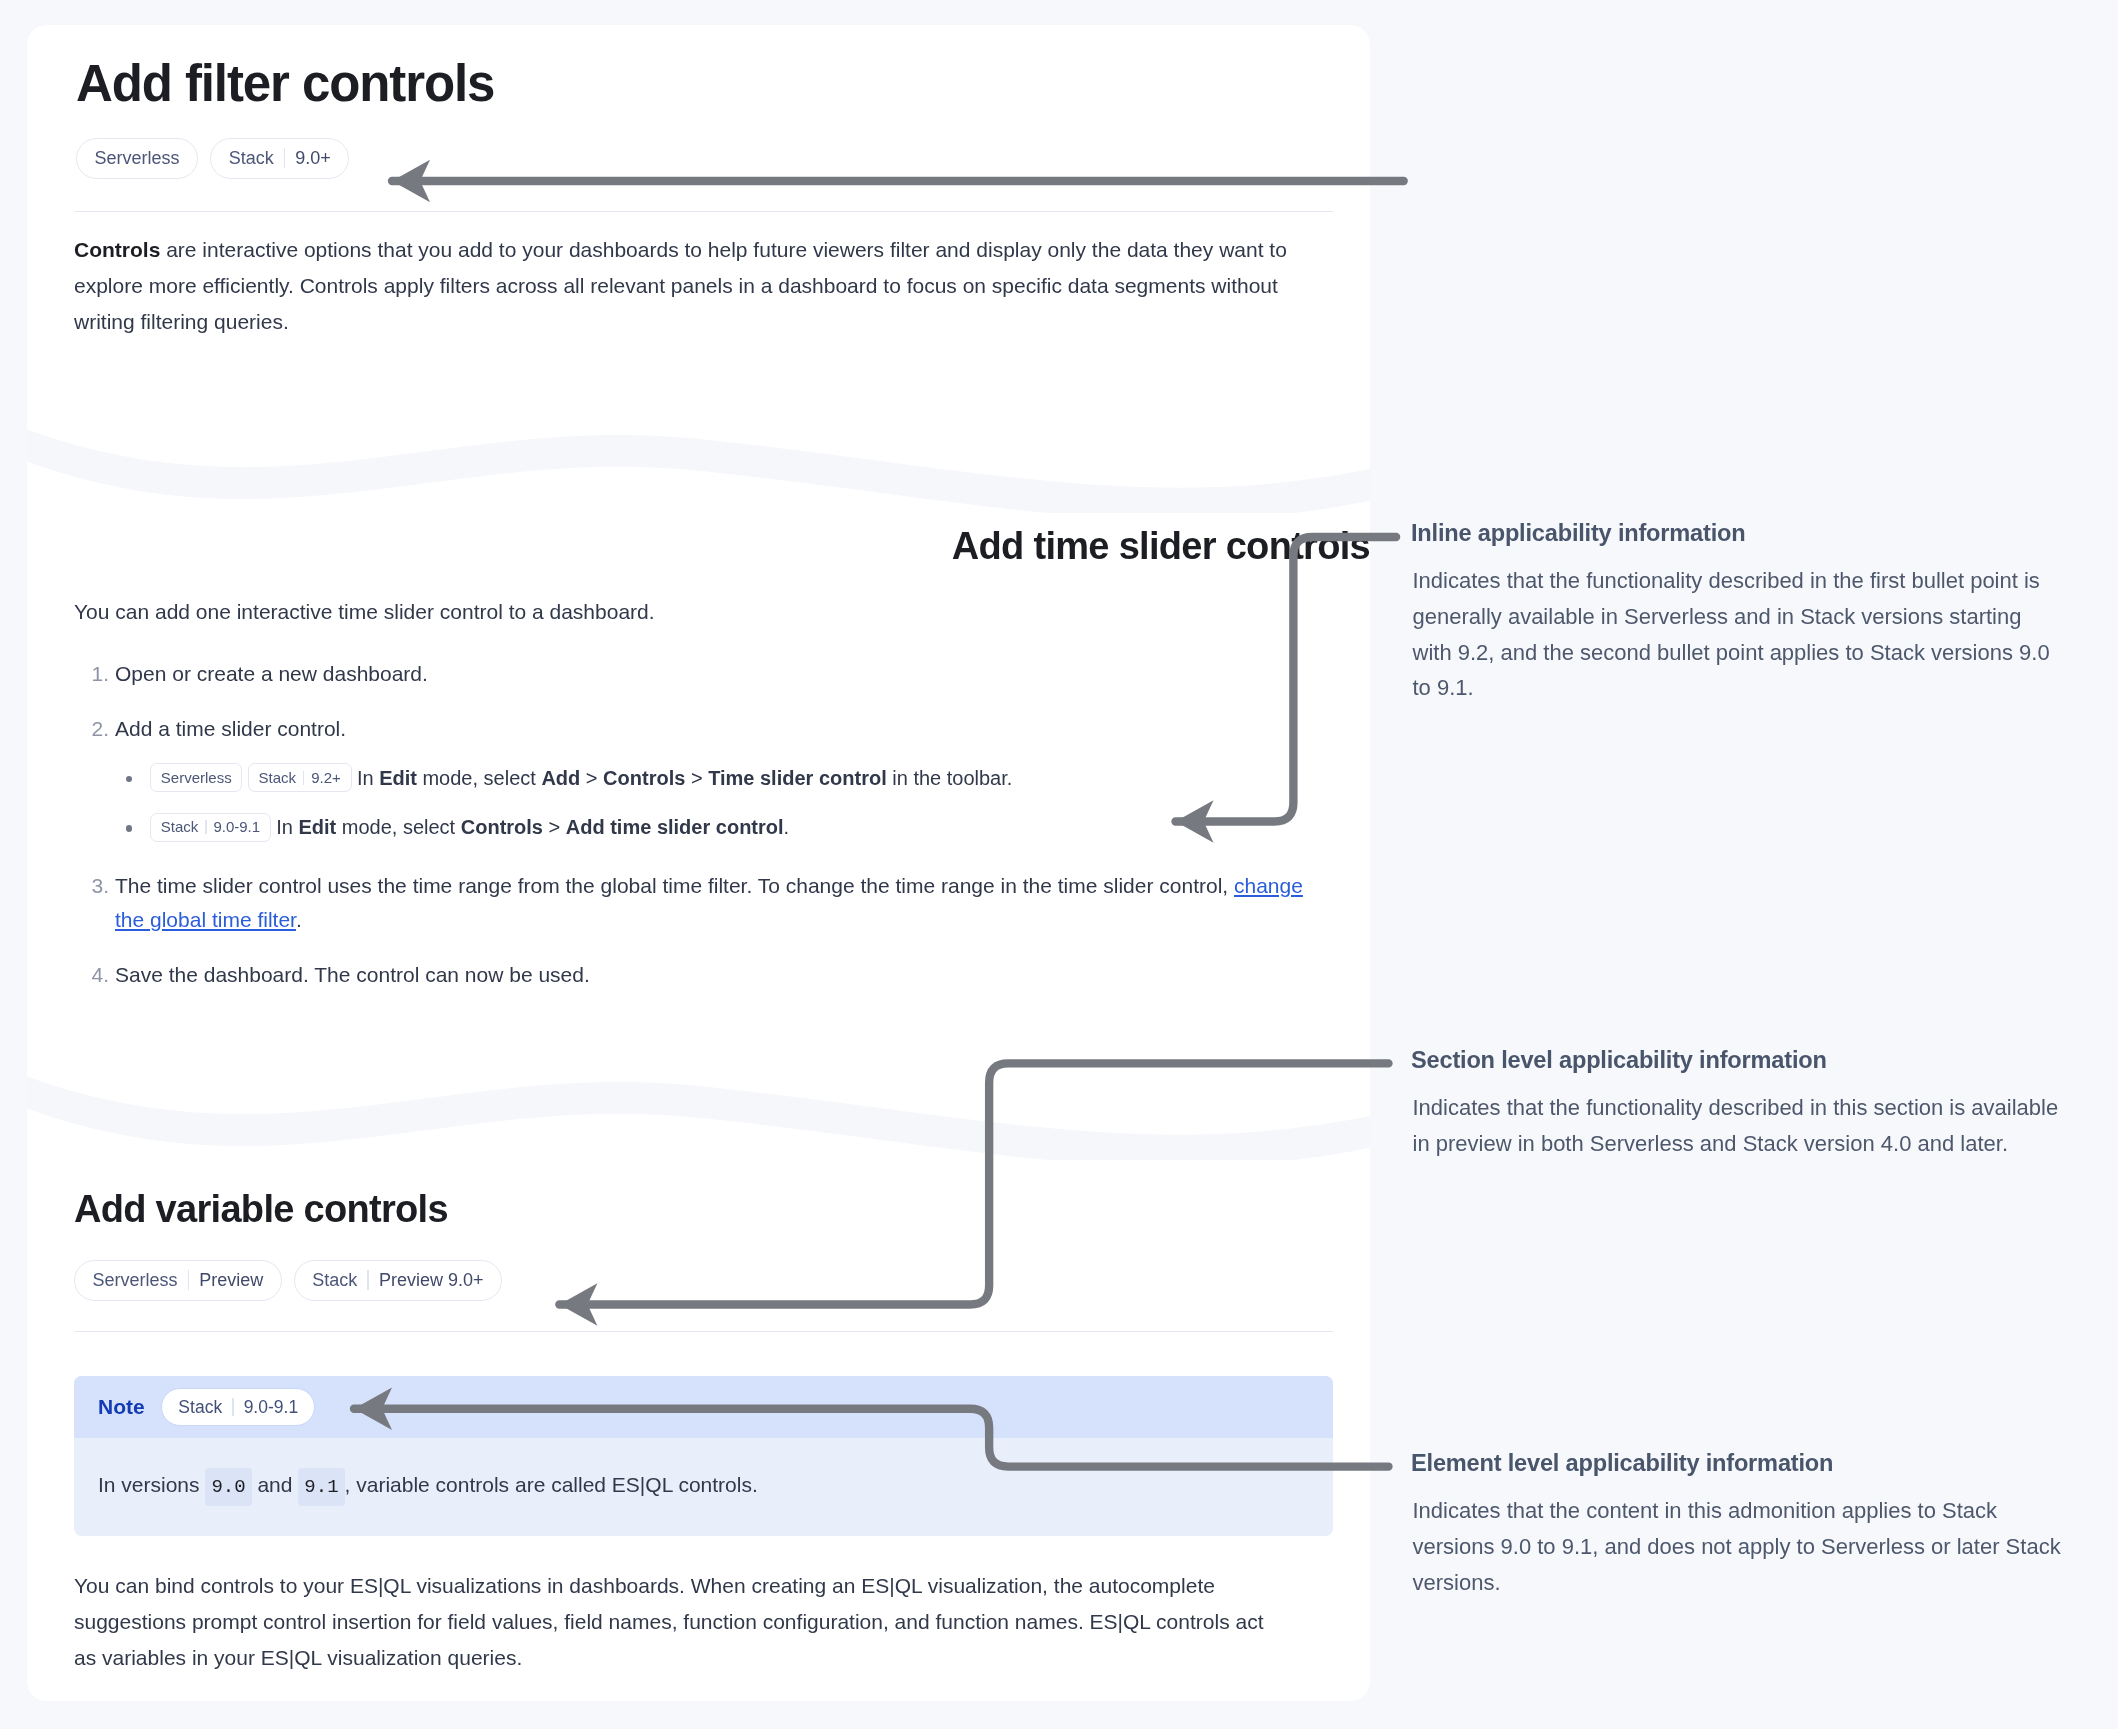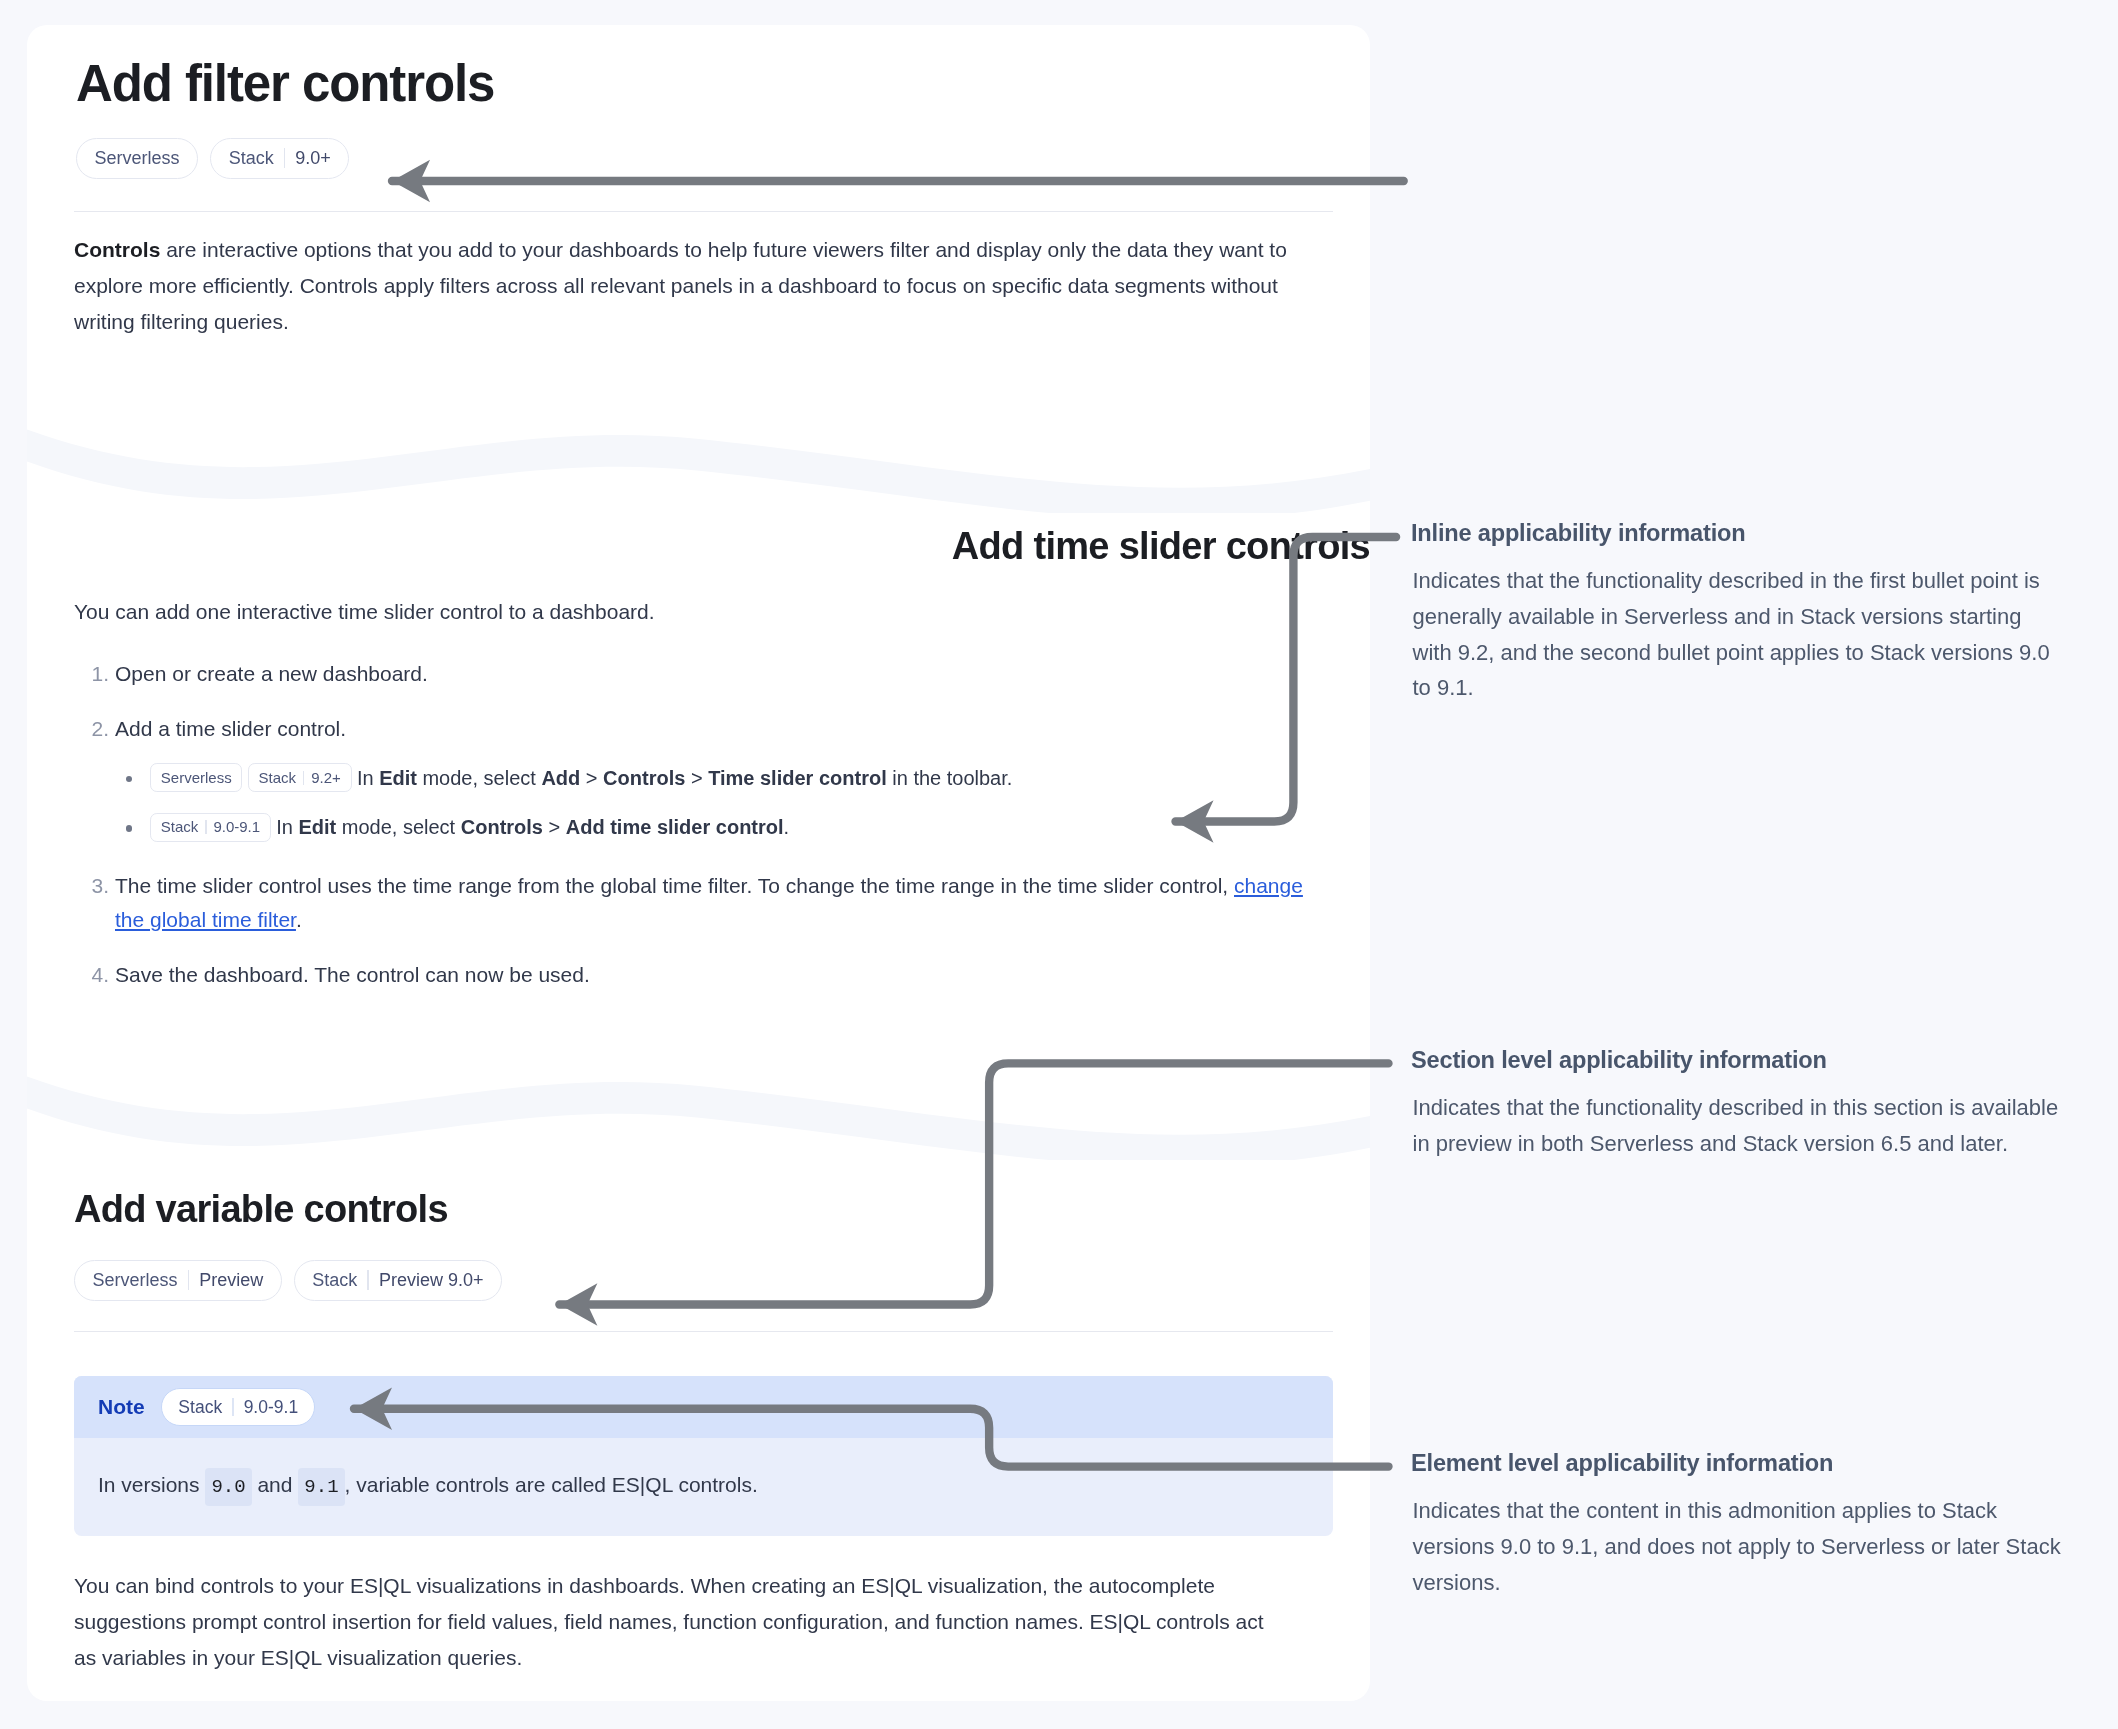--- a/index.html
+++ b/index.html
@@ -371,21 +371,21 @@
   </svg>
 
 
   <div class="anno" style="left:1411px; top:519px; width:654px;">
     <div class="anno-title">Inline applicability information</div>
     <div class="anno-text">Indicates that the functionality described in the first bullet point is generally available in Serverless and in Stack versions starting with 9.2, and the second bullet point applies to Stack versions 9.0 to 9.1.</div>
   </div>
 
   <div class="anno" style="left:1411px; top:1046px; width:654px;">
     <div class="anno-title">Section level applicability information</div>
-    <div class="anno-text">Indicates that the functionality described in this section is available in preview in both Serverless and Stack version 6.5 and later.</div>
+    <div class="anno-text">Indicates that the functionality described in this section is available in preview in both Serverless and Stack version 4.0 and later.</div>
   </div>
 
   <div class="anno" style="left:1411px; top:1449px; width:654px;">
     <div class="anno-title">Element level applicability information</div>
     <div class="anno-text">Indicates that the content in this admonition applies to Stack versions 9.0 to 9.1, and does not apply to Serverless or later Stack versions.</div>
   </div>
 
 </div>
 
 

